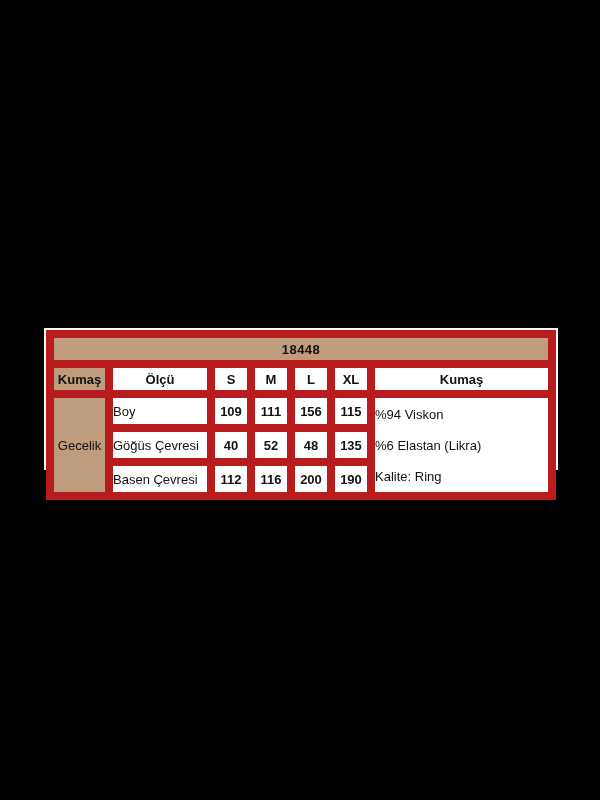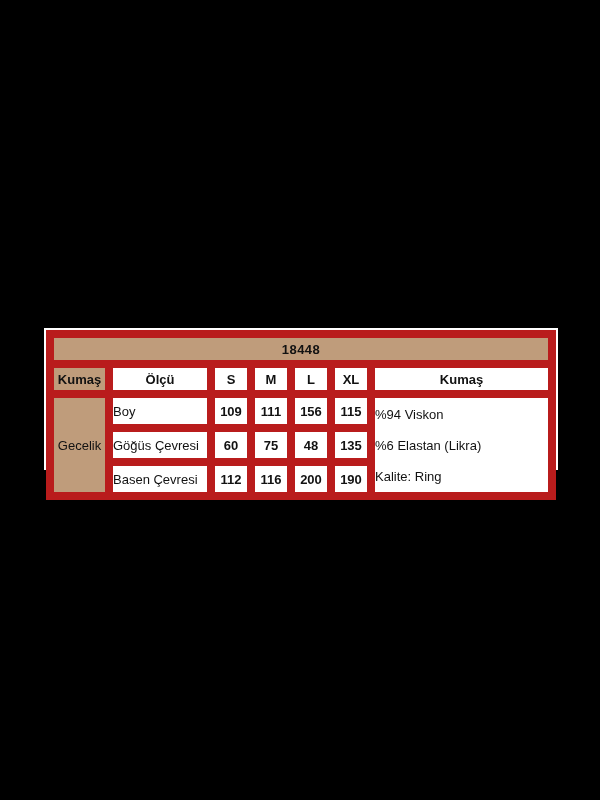--- a/index.html
+++ b/index.html
@@ -114,22 +114,22 @@
           <td rowspan="3" class="fabric-cell">
             <div class="fabric-inner">
               <div class="fabric-line">%94 Viskon</div>
               <div class="fabric-line">%6 Elastan (Likra)</div>
               <div class="fabric-line">Kalite: Ring</div>
             </div>
           </td>
         </tr>
         <tr class="row-data">
           <td class="label-cell">Göğüs Çevresi</td>
-          <td class="num-cell">60</td>
-          <td class="num-cell">75</td>
+          <td class="num-cell">40</td>
+          <td class="num-cell">52</td>
           <td class="num-cell">48</td>
           <td class="num-cell">135</td>
         </tr>
         <tr class="row-data">
           <td class="label-cell">Basen Çevresi</td>
           <td class="num-cell">112</td>
           <td class="num-cell">116</td>
           <td class="num-cell">200</td>
           <td class="num-cell">190</td>
         </tr>

